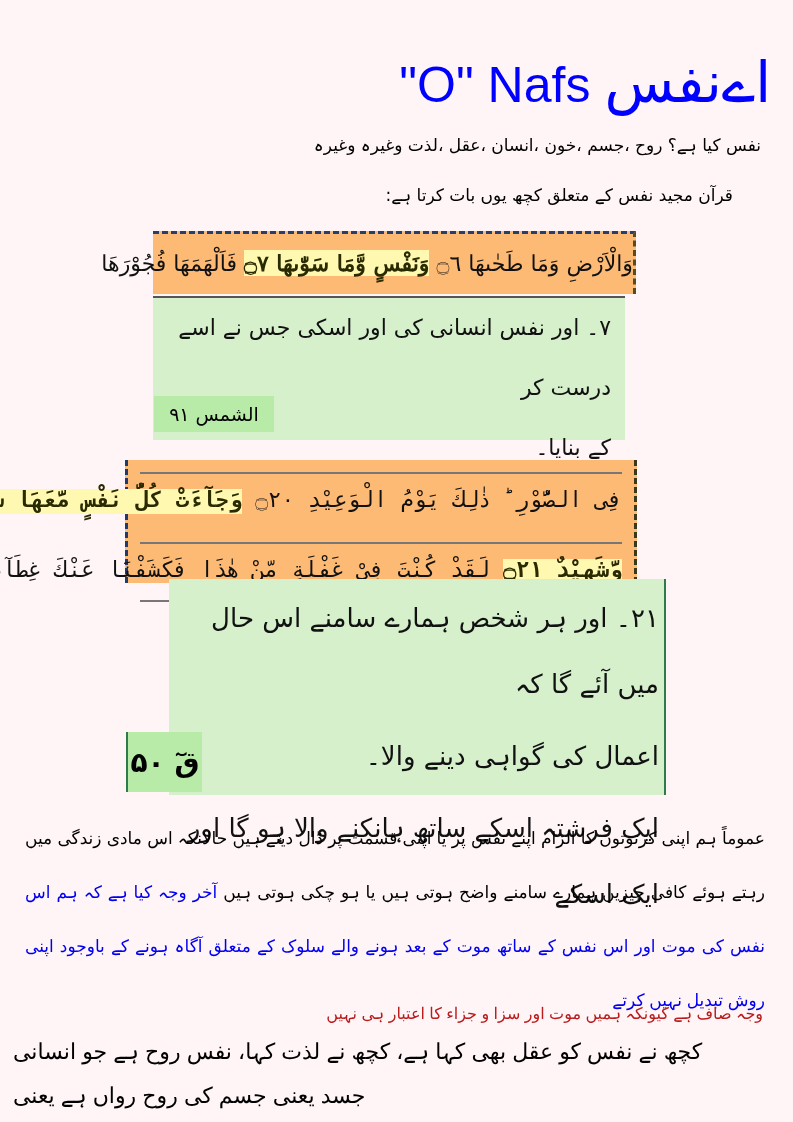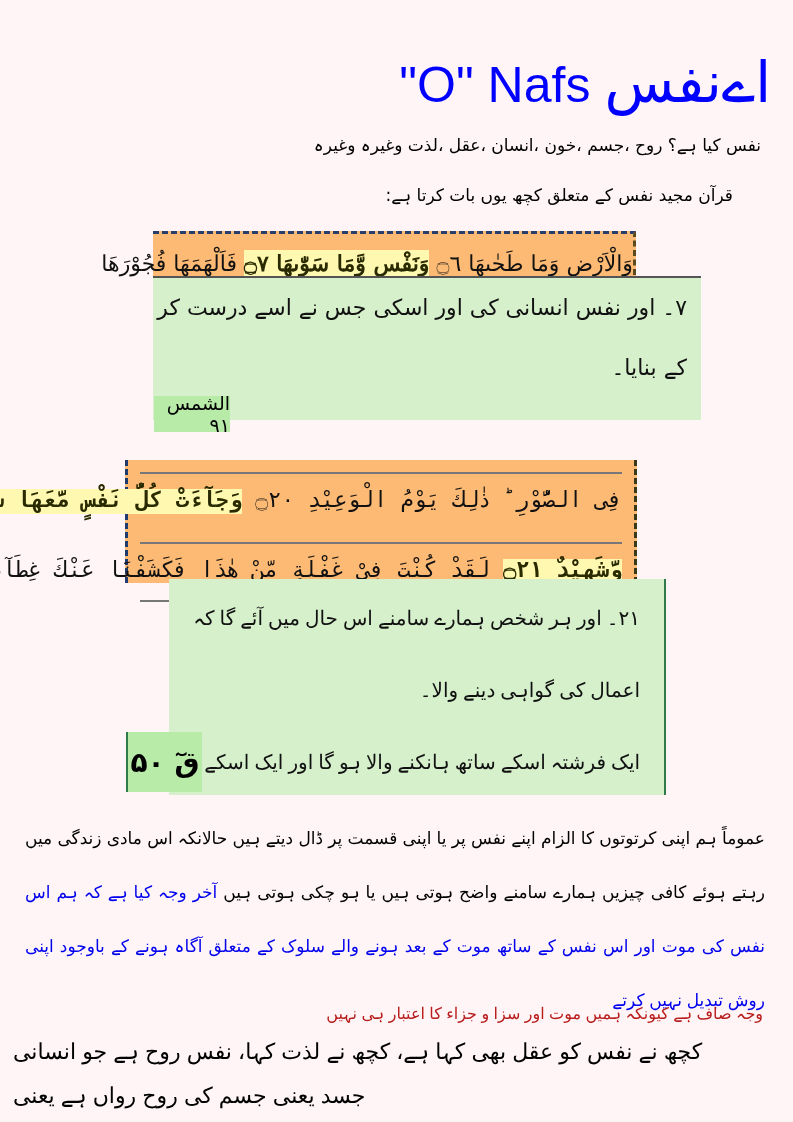--- a/index.html
+++ b/index.html
@@ -61,37 +61,37 @@
   }
   .quran-2 .line:last-child { border-bottom: 2px solid #777; }
 
   .trans-box {
     position: absolute; background: #d6f0cc;
     direction: rtl; text-align: right;
     font-family: "DejaVu Sans", sans-serif;
     color: #111;
   }
   .trans-1 {
-    left: 153px; top: 276px; width: 548px; height: 142px;
+    left: 153px; top: 296px; width: 472px; height: 142px;
     border-top: 2px solid #555;
   }
   .trans-1 .tline { font-size: 22px; line-height: 60px; padding-right: 14px; }
   .trans-2 {
     left: 169px; top: 579px; width: 495px; height: 216px;
     border-right: 2px solid #2e7a4a;
   }
-  .trans-2 .tline { font-size: 20px; line-height: 66px; padding-right: 24px; padding-top: 6px; font-family: Liberation Serif, serif; }
+  .trans-2 .tline { font-size: 26px; line-height: 66px; padding-right: 5px; padding-top: 6px; }
 
   .ref-badge {
     position: absolute; background: #b8eaa8;
     font-family: "DejaVu Sans", sans-serif;
     color: #000; direction: rtl;
     display: flex; align-items: center; justify-content: center;
   }
-  .ref-1 { left: 154px; top: 396px; width: 76px; height: 36px; font-size: 19px; }
+  .ref-1 { left: 154px; top: 396px; width: 120px; height: 36px; font-size: 19px; }
   .ref-2 {
     left: 126px; top: 732px; width: 74px; height: 60px; font-size: 28px;
     border-left: 2px solid #2e7a4a; font-weight: bold;
   }
 
   .body-para {
     position: absolute; right: 28px; width: 740px;
     direction: rtl; text-align: justify;
     font-family: Liberation Sans, sans-serif;
     font-size: 17px; line-height: 54px;

